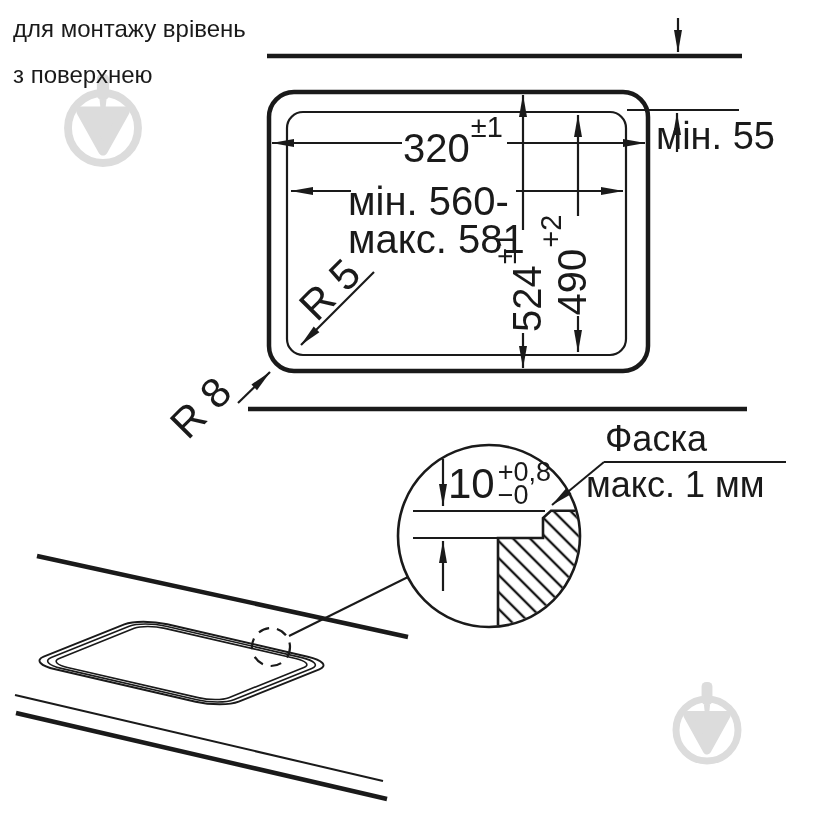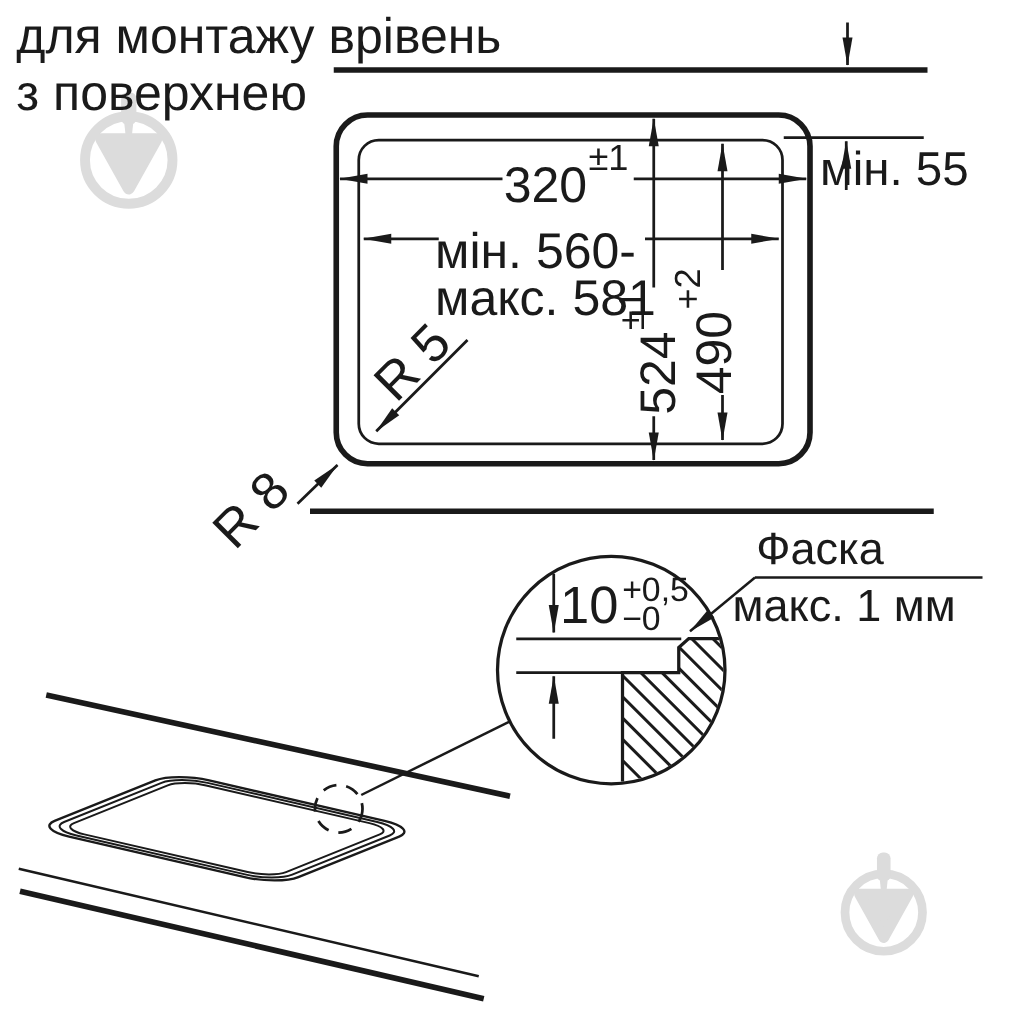--- a/index.html
+++ b/index.html
@@ -16,21 +16,21 @@
     font-family:"Liberation Sans", sans-serif;
     color:var(--ink);
   }
   #linework{position:absolute;left:0;top:0;color:var(--ink);}
   .t{
     position:absolute;
     white-space:nowrap;
     color:var(--ink);
     line-height:1.1;
   }
-  .title{font-size:40px;line-height:46px;}
+  .title{font-size:24px;line-height:46px;}
   .dim{font-size:40px;line-height:44px;}
   .dim sup{font-size:29px;position:relative;top:-11px;margin-left:1px;}
   .small-cap{font-size:38px;}
   .note{font-size:36px;}
   .rot{transform:translate(-50%,-50%) rotate(-90deg);transform-origin:center;}
   .rot45{transform:translate(-50%,-50%) rotate(-45deg);transform-origin:center;font-size:42px;}
   .detail-dim{display:flex;align-items:center;gap:3px;}
   .detail-dim .val{font-size:42px;}
   .detail-dim .tols{display:inline-block;font-size:27px;line-height:23px;text-align:left;}
   .two-line{white-space:normal;width:190px;margin-top:22px;}
@@ -144,21 +144,21 @@
     <span>490</span><sup>+2</sup>
   </div>
 
   <div class="t rot45" style="left:330px;top:290px;">R 5</div>
 
   <div class="t rot45" style="left:201px;top:408px;">R 8</div>
 
   <div class="t detail-dim" style="left:448px;top:461px;">
     <span class="val">10</span>
     <span class="tols">
-      <div>+0,5</div>
+      <div>+0,8</div>
       <div>−0</div>
     </span>
   </div>
 
   <div class="t note" style="left:605px;top:419px;">Фаска</div>
   <div class="t note" style="left:586px;top:465px;">макс. 1 мм</div>
 
 </div>
 
 </body></html>

